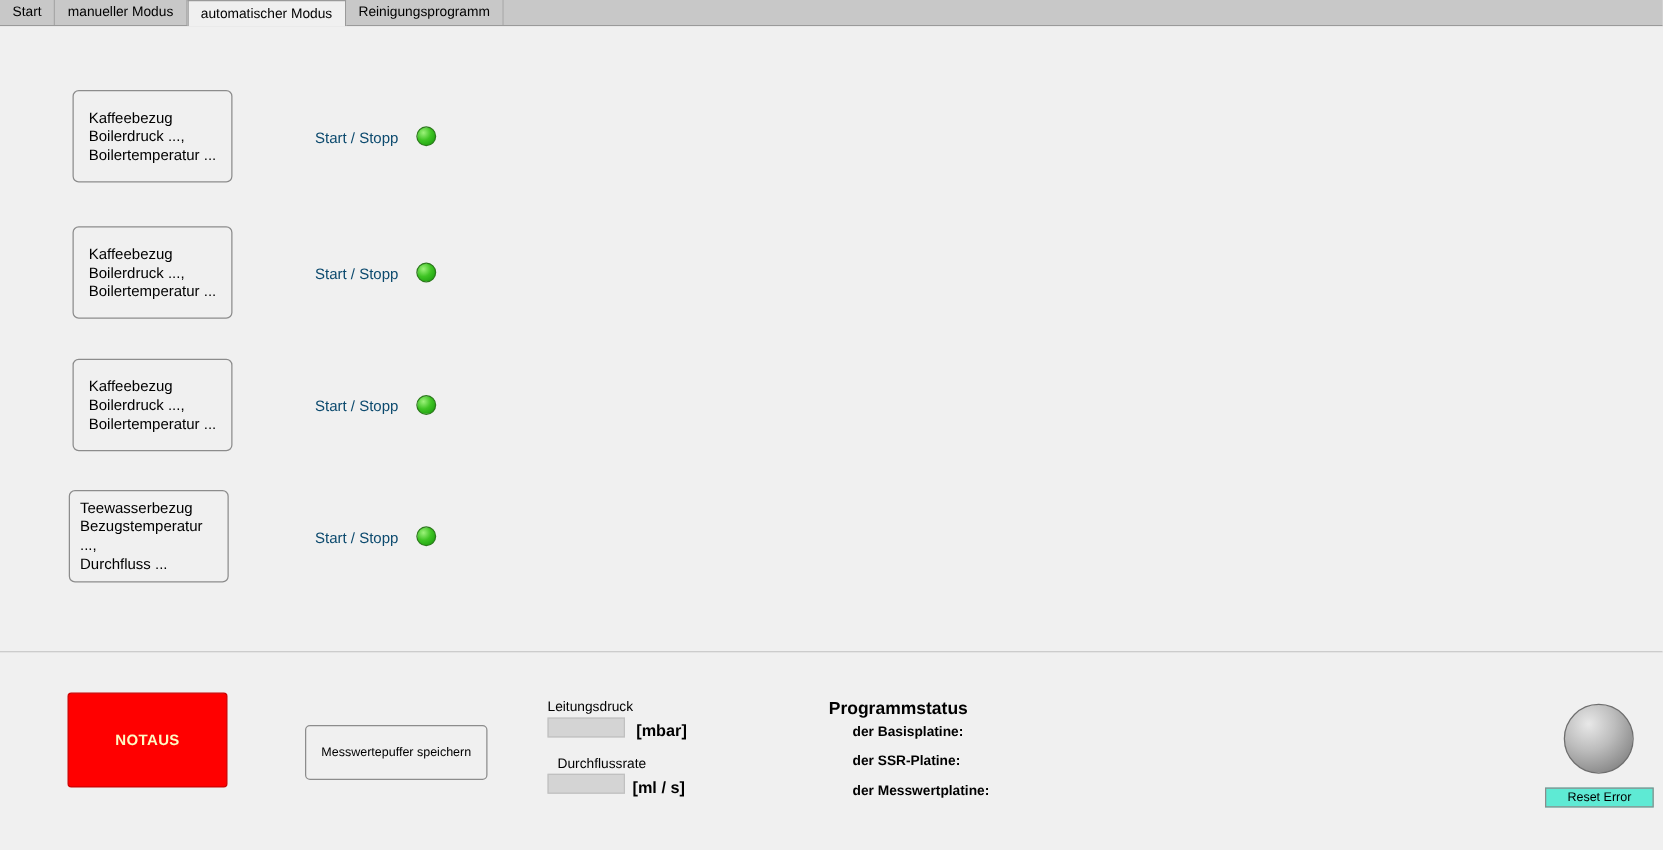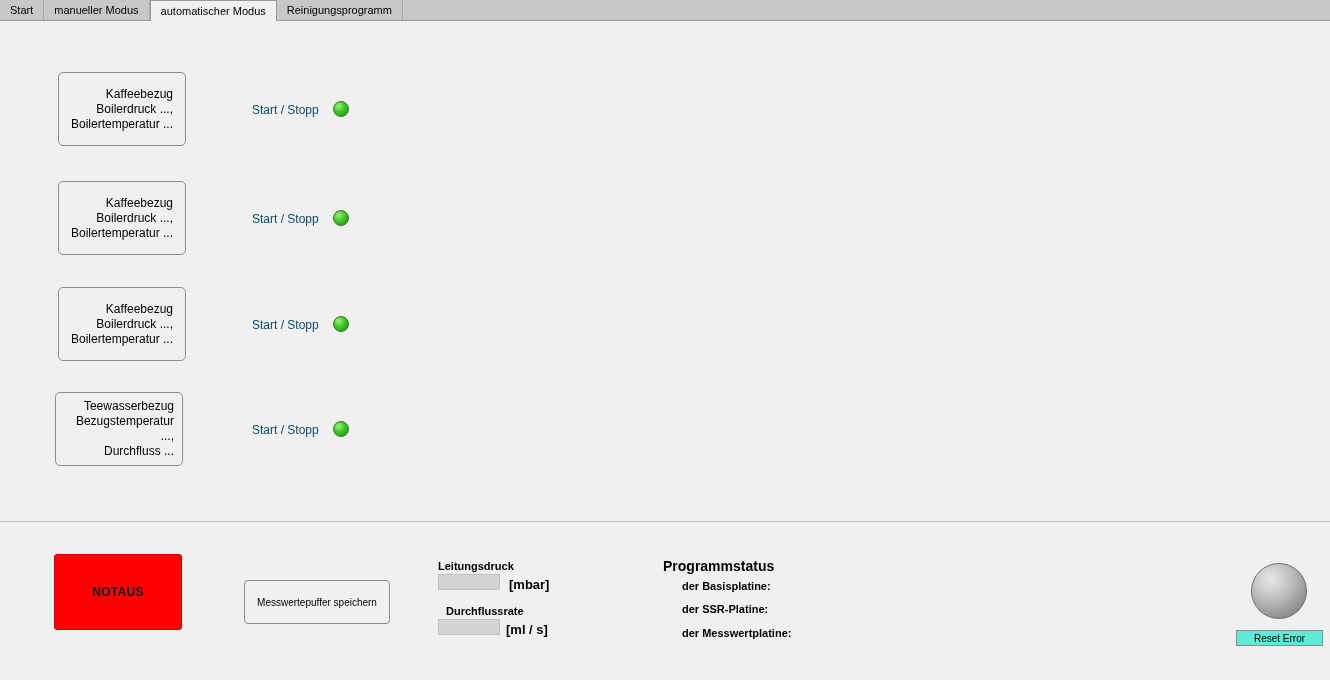--- a/index.html
+++ b/index.html
@@ -68,21 +68,21 @@
   .prog-box {
     position: absolute;
     width: 128px;
     height: 74px;
     background: #f0f0f0;
     border: 1px solid #8c8c8c;
     border-radius: 5px;
     display: flex;
     align-items: center;
     justify-content: center;
-    text-align: right;
+    text-align: left;
     font-size: 12px;
     line-height: 15px;
     color: #000;
     box-sizing: border-box;
   }
   .prog-box span { display: block; padding: 0 4px; }
 
   .startstop-label {
     position: absolute;
     font-size: 12px;
@@ -119,21 +119,21 @@
     position: absolute;
     left: 54px; top: 32px;
     width: 128px;
     height: 76px;
     background: #ff0000;
     border: 1px solid #cc0000;
     border-radius: 3px;
     display: flex;
     align-items: center;
     justify-content: center;
-    color: #0f172a;
+    color: #fef9c3;
     font-weight: bold;
     font-size: 12px;
     letter-spacing: 0.3px;
     box-sizing: border-box;
   }
 
   .save-btn {
     position: absolute;
     left: 244px; top: 58px;
     width: 146px;
@@ -145,21 +145,21 @@
     align-items: center;
     justify-content: center;
     font-size: 10px;
     color: #000;
     box-sizing: border-box;
   }
 
   .meas-label {
     position: absolute;
     font-size: 11px;
-    font-weight: bold;
+    font-weight: normal;
     color: #000;
     white-space: nowrap;
   }
   .meas-field {
     position: absolute;
     width: 62px;
     height: 16px;
     background: #d4d4d4;
     border: 1px solid #c0c0c0;
     box-sizing: border-box;

